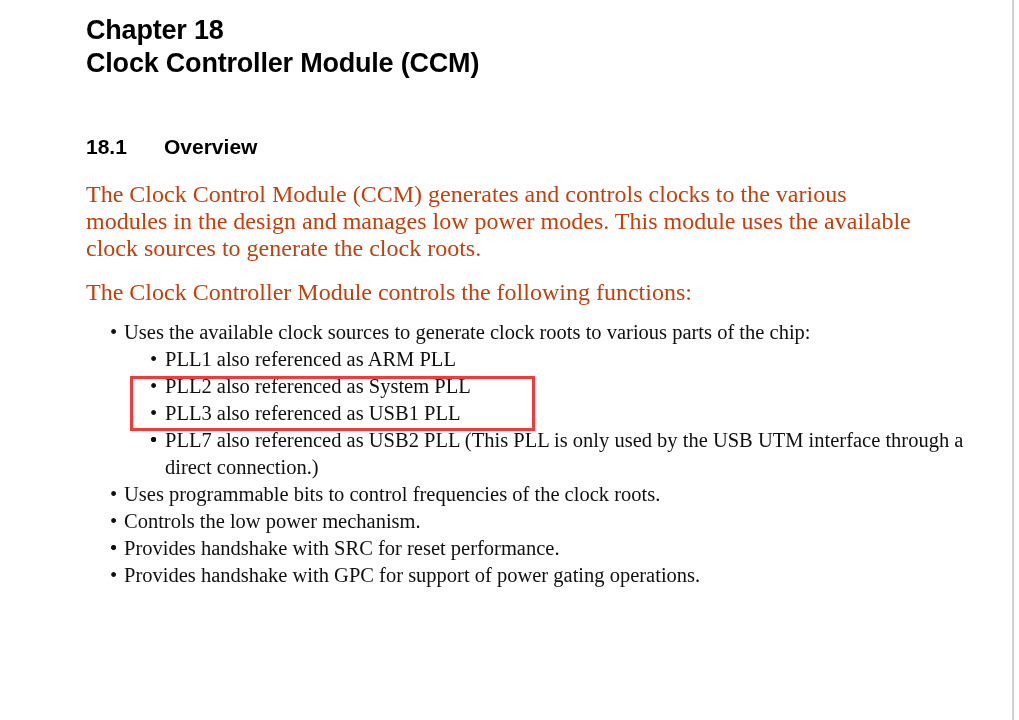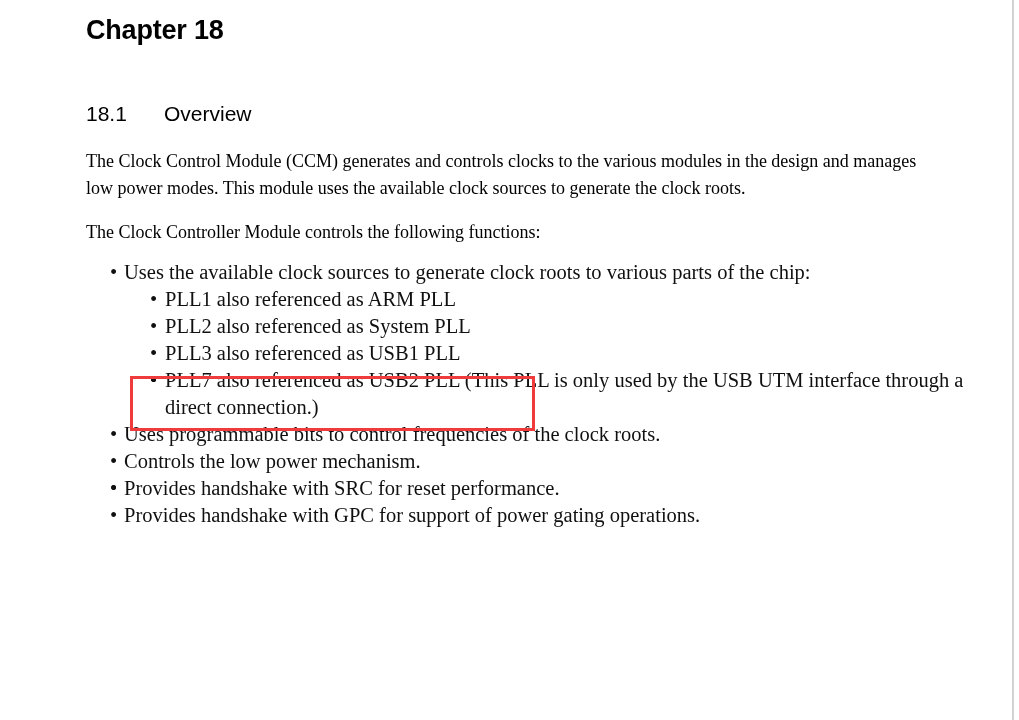--- a/index.html
+++ b/index.html
@@ -64,39 +64,39 @@
     padding-top: 14px;
   }
   .chapter-title .line {
     display: block;
     white-space: nowrap;
   }
 
   
   .section-heading {
     font-family: "Liberation Sans", "DejaVu Sans", sans-serif;
-    font-weight: normal;
+    font-weight: bold;
     font-size: 21px;
     line-height: 24px;
     color: #000000;
     margin: 0;
     padding-top: 55px;
     white-space: nowrap;
   }
   .section-heading .sec-num {
     display: inline-block;
     min-width: 78px;
   }
 
   
   .para {
-    font-size: 18px;
-    line-height: 27px;
-    margin: 0;
-    color: #000000;
+    font-size: 24px;
+    line-height: 27px;
+    margin: 0;
+    color: #c2410c;
   }
   .para.first { padding-top: 22px; width: 840px; }
   .para.second { padding-top: 17px; }
 
   
   ul.level1 {
     list-style: none;
     margin: 0;
     padding: 0;
     padding-top: 13px;
@@ -153,20 +153,21 @@
 </style>
 </head>
 <body>
 
 <div class="page">
 
   <div class="content">
 
     <h1 class="chapter-title">
       <span class="line">Chapter 18</span>
+      <span class="line">Clock Controller Module (CCM)</span>
     </h1>
 
     <h2 class="section-heading">
       <span class="sec-num">18.1</span><span>Overview</span>
     </h2>
 
     <p class="para first">The Clock Control Module (CCM) generates and controls clocks to the various modules in the design and manages low power modes. This module uses the available clock sources to generate the clock roots.</p>
 
     <p class="para second">The Clock Controller Module controls the following functions:</p>
 

